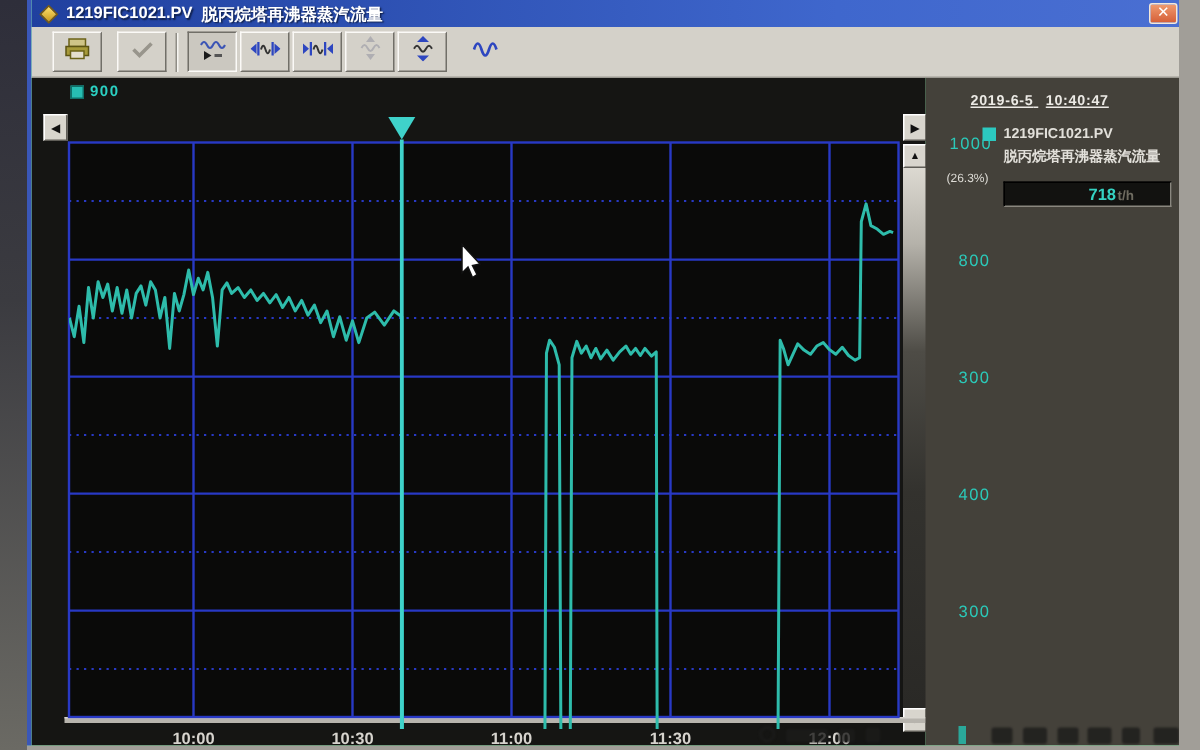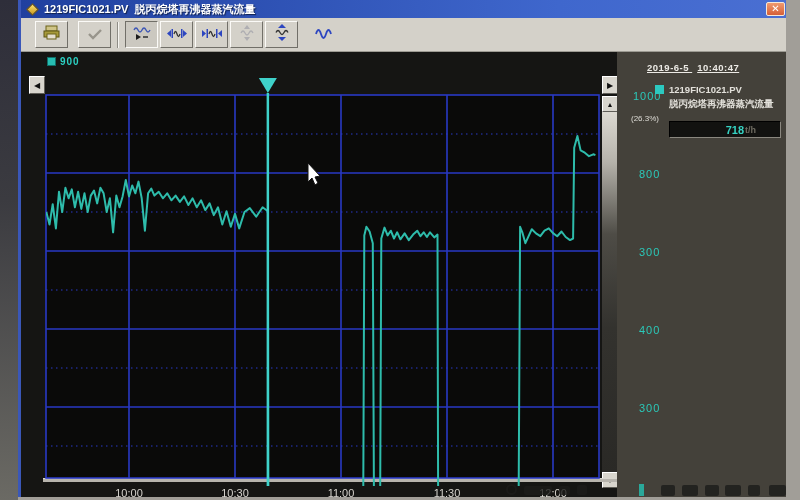--- a/index.html
+++ b/index.html
@@ -46,21 +46,21 @@
   #scroll-left-btn  { left:8px;  top:24px; width:16px; height:18px; font-size:8px; line-height:17px; }
   #scroll-right-btn { left:581px; top:24px; width:16px; height:18px; font-size:8px; line-height:17px; }
   #scroll-up-btn    { left:581px; top:44px; width:16px; height:16px; font-size:7px; line-height:15px; }
   #scroll-down-btn  { left:581px; top:420px; width:16px; height:16px; font-size:7px; line-height:15px; }
   #v-scroll-track   { left:581px; top:60px; width:16px; height:360px;
                       background:linear-gradient(#dcd9d1 0%,#b5b2aa 14%,#4e4c46 34%,#33322e 60%,#2a2926 100%); }
   #axis-line { left:22px; top:426px; width:575px; height:4px; background:#b7b4ad;
                border-top:1px solid #d9d6cf; }
   #trend-svg { left:0; top:0; }
   .x-tick { position:absolute; top:435px; width:40px; text-align:center; color:#d6d3cd;
-            font-size:11px; font-weight:normal; }
+            font-size:11px; font-weight:bold; }
   
   .y-tick { position:absolute; left:22px; width:44px; color:#2bc9b9; font-size:11px;
             font-weight:normal; letter-spacing:1px; }
   #y-percent { left:14px; top:62px; color:#dedcd6; font-size:8px; }
   #stamp { left:30px; top:10px; color:#eceae5; font-size:9.5px; font-weight:bold; letter-spacing:.5px; white-space:nowrap;text-decoration:underline; }
   #legend-row { left:38px; top:32px; display:flex; align-items:center; gap:5px; }
   #legend-swatch { width:9px; height:9px; background:#2cc9c0; }
   #legend-tag { color:#e2e0da; font-size:9.5px; font-weight:bold; white-space:nowrap; }
   #legend-desc { left:52px; top:46px; color:#e2e0da; font-size:9.5px; font-weight:bold;
                  width:118px; overflow:hidden; white-space:nowrap; }

